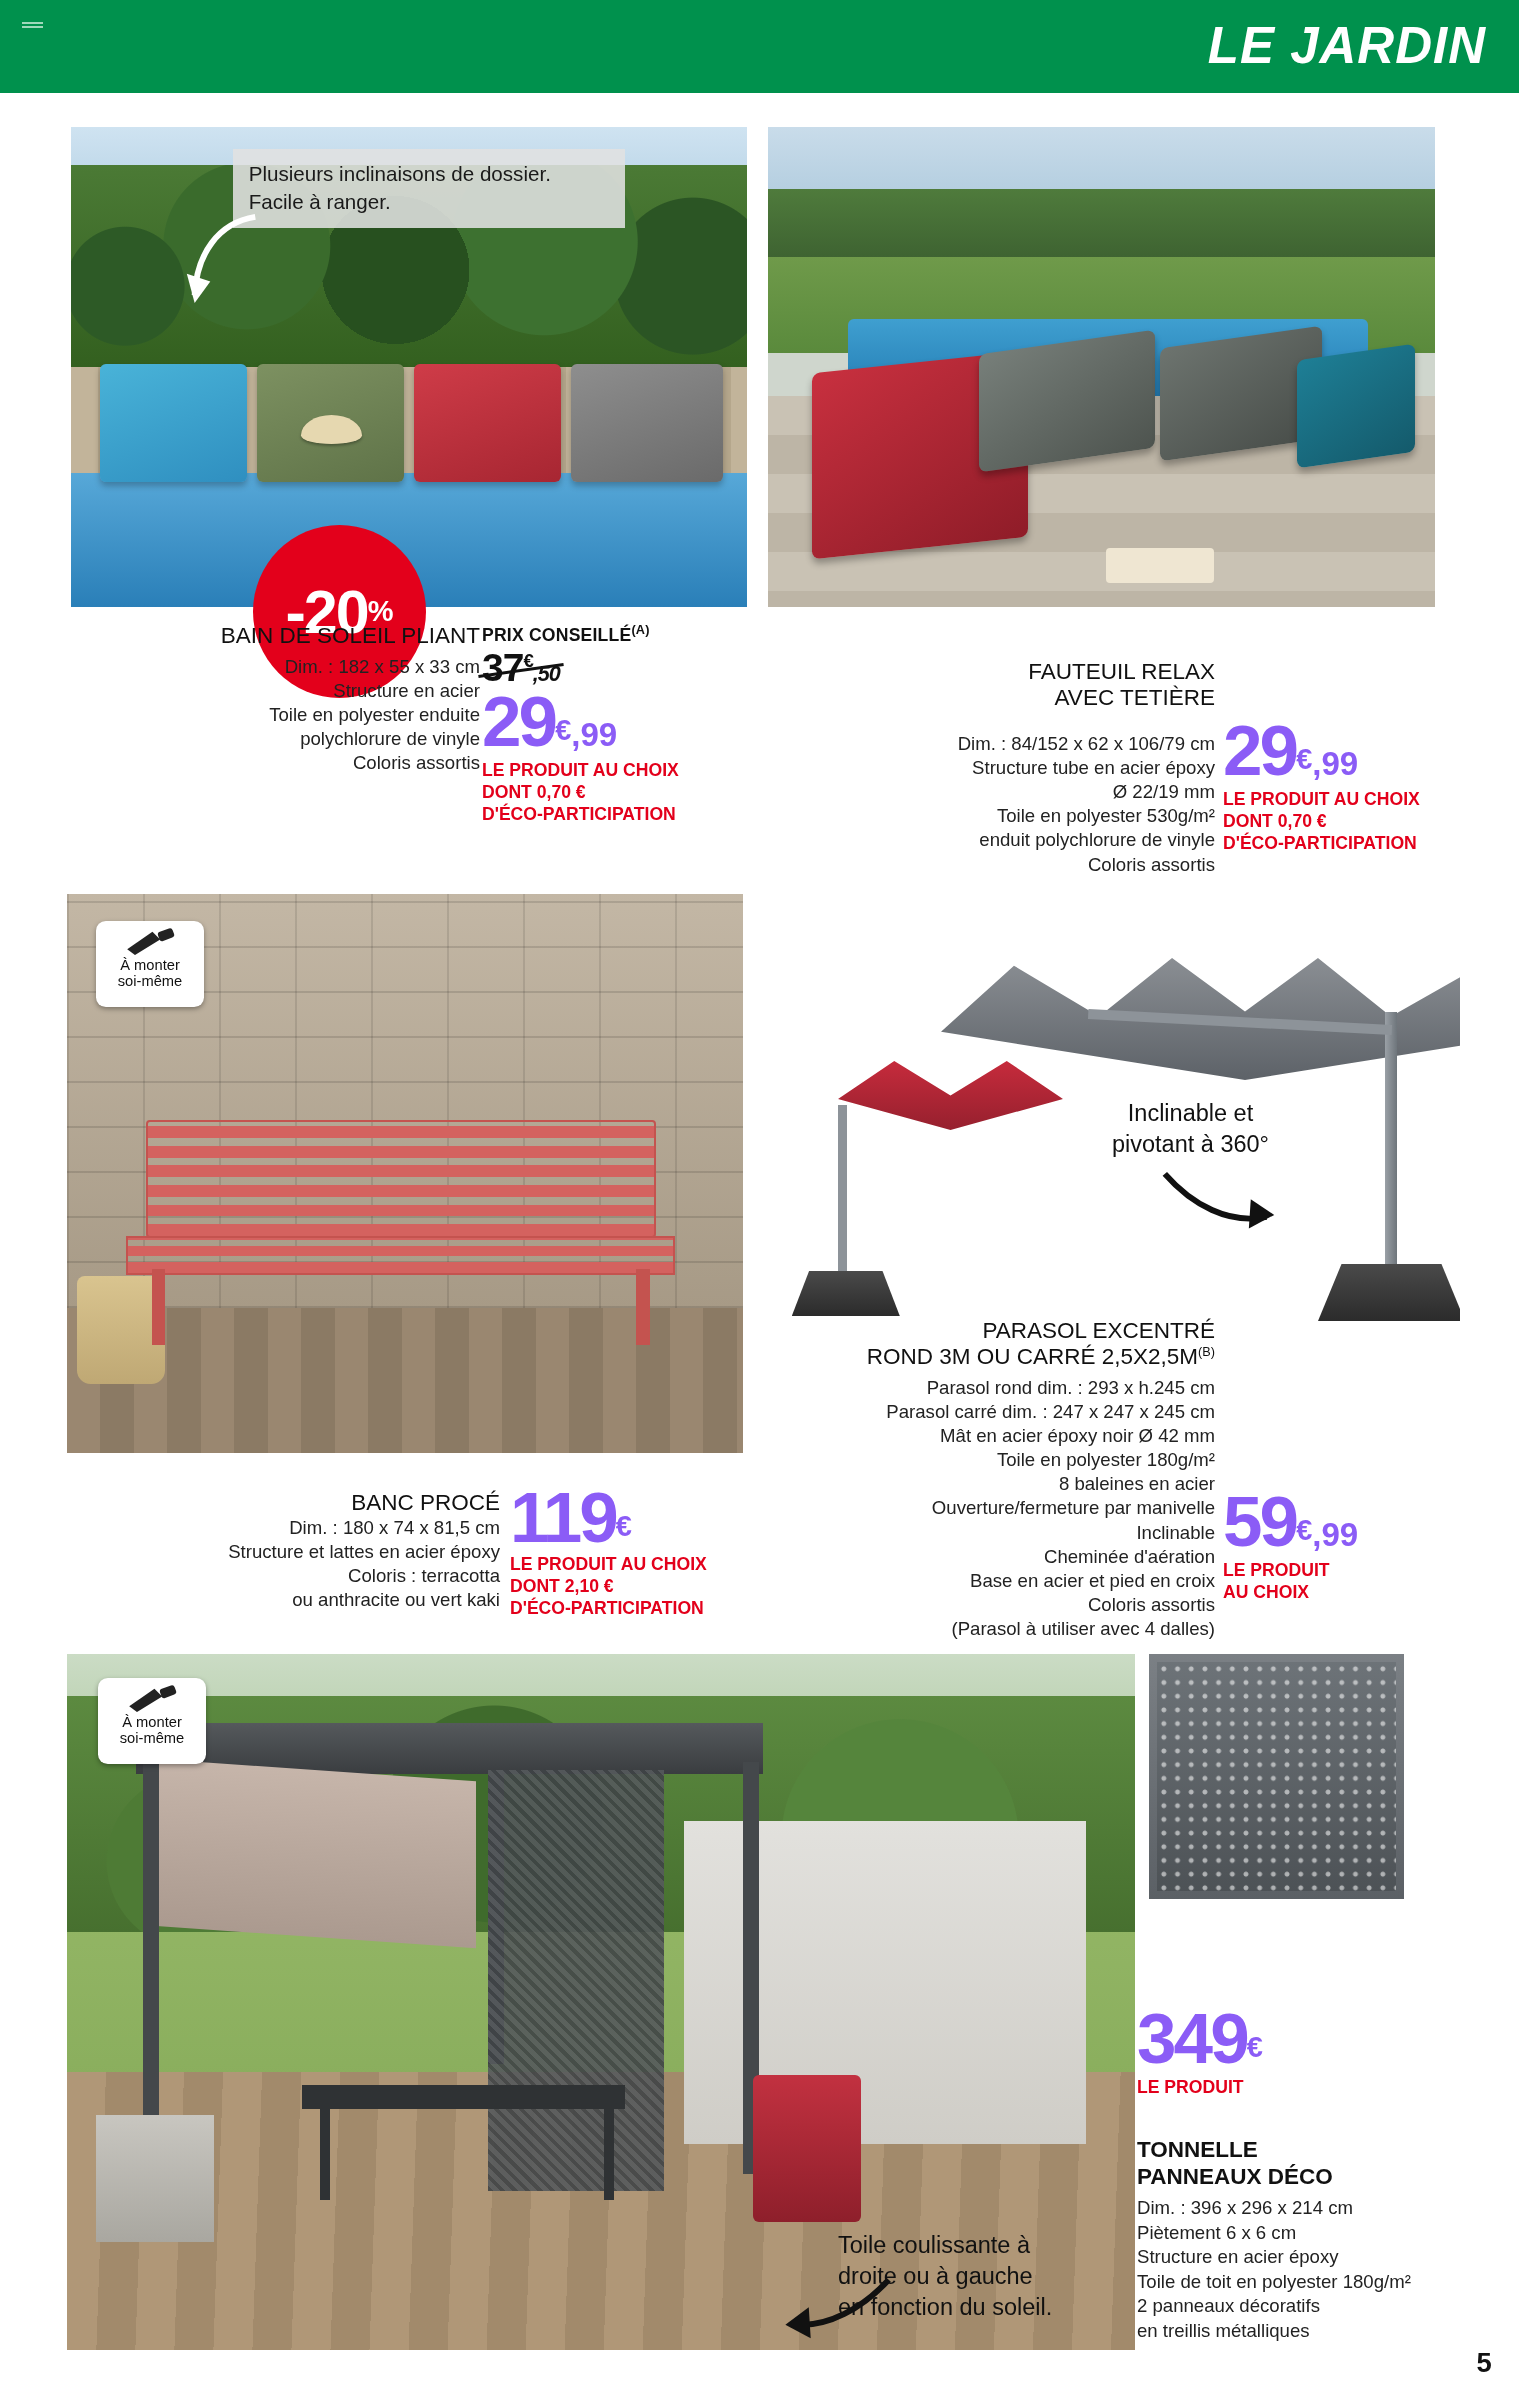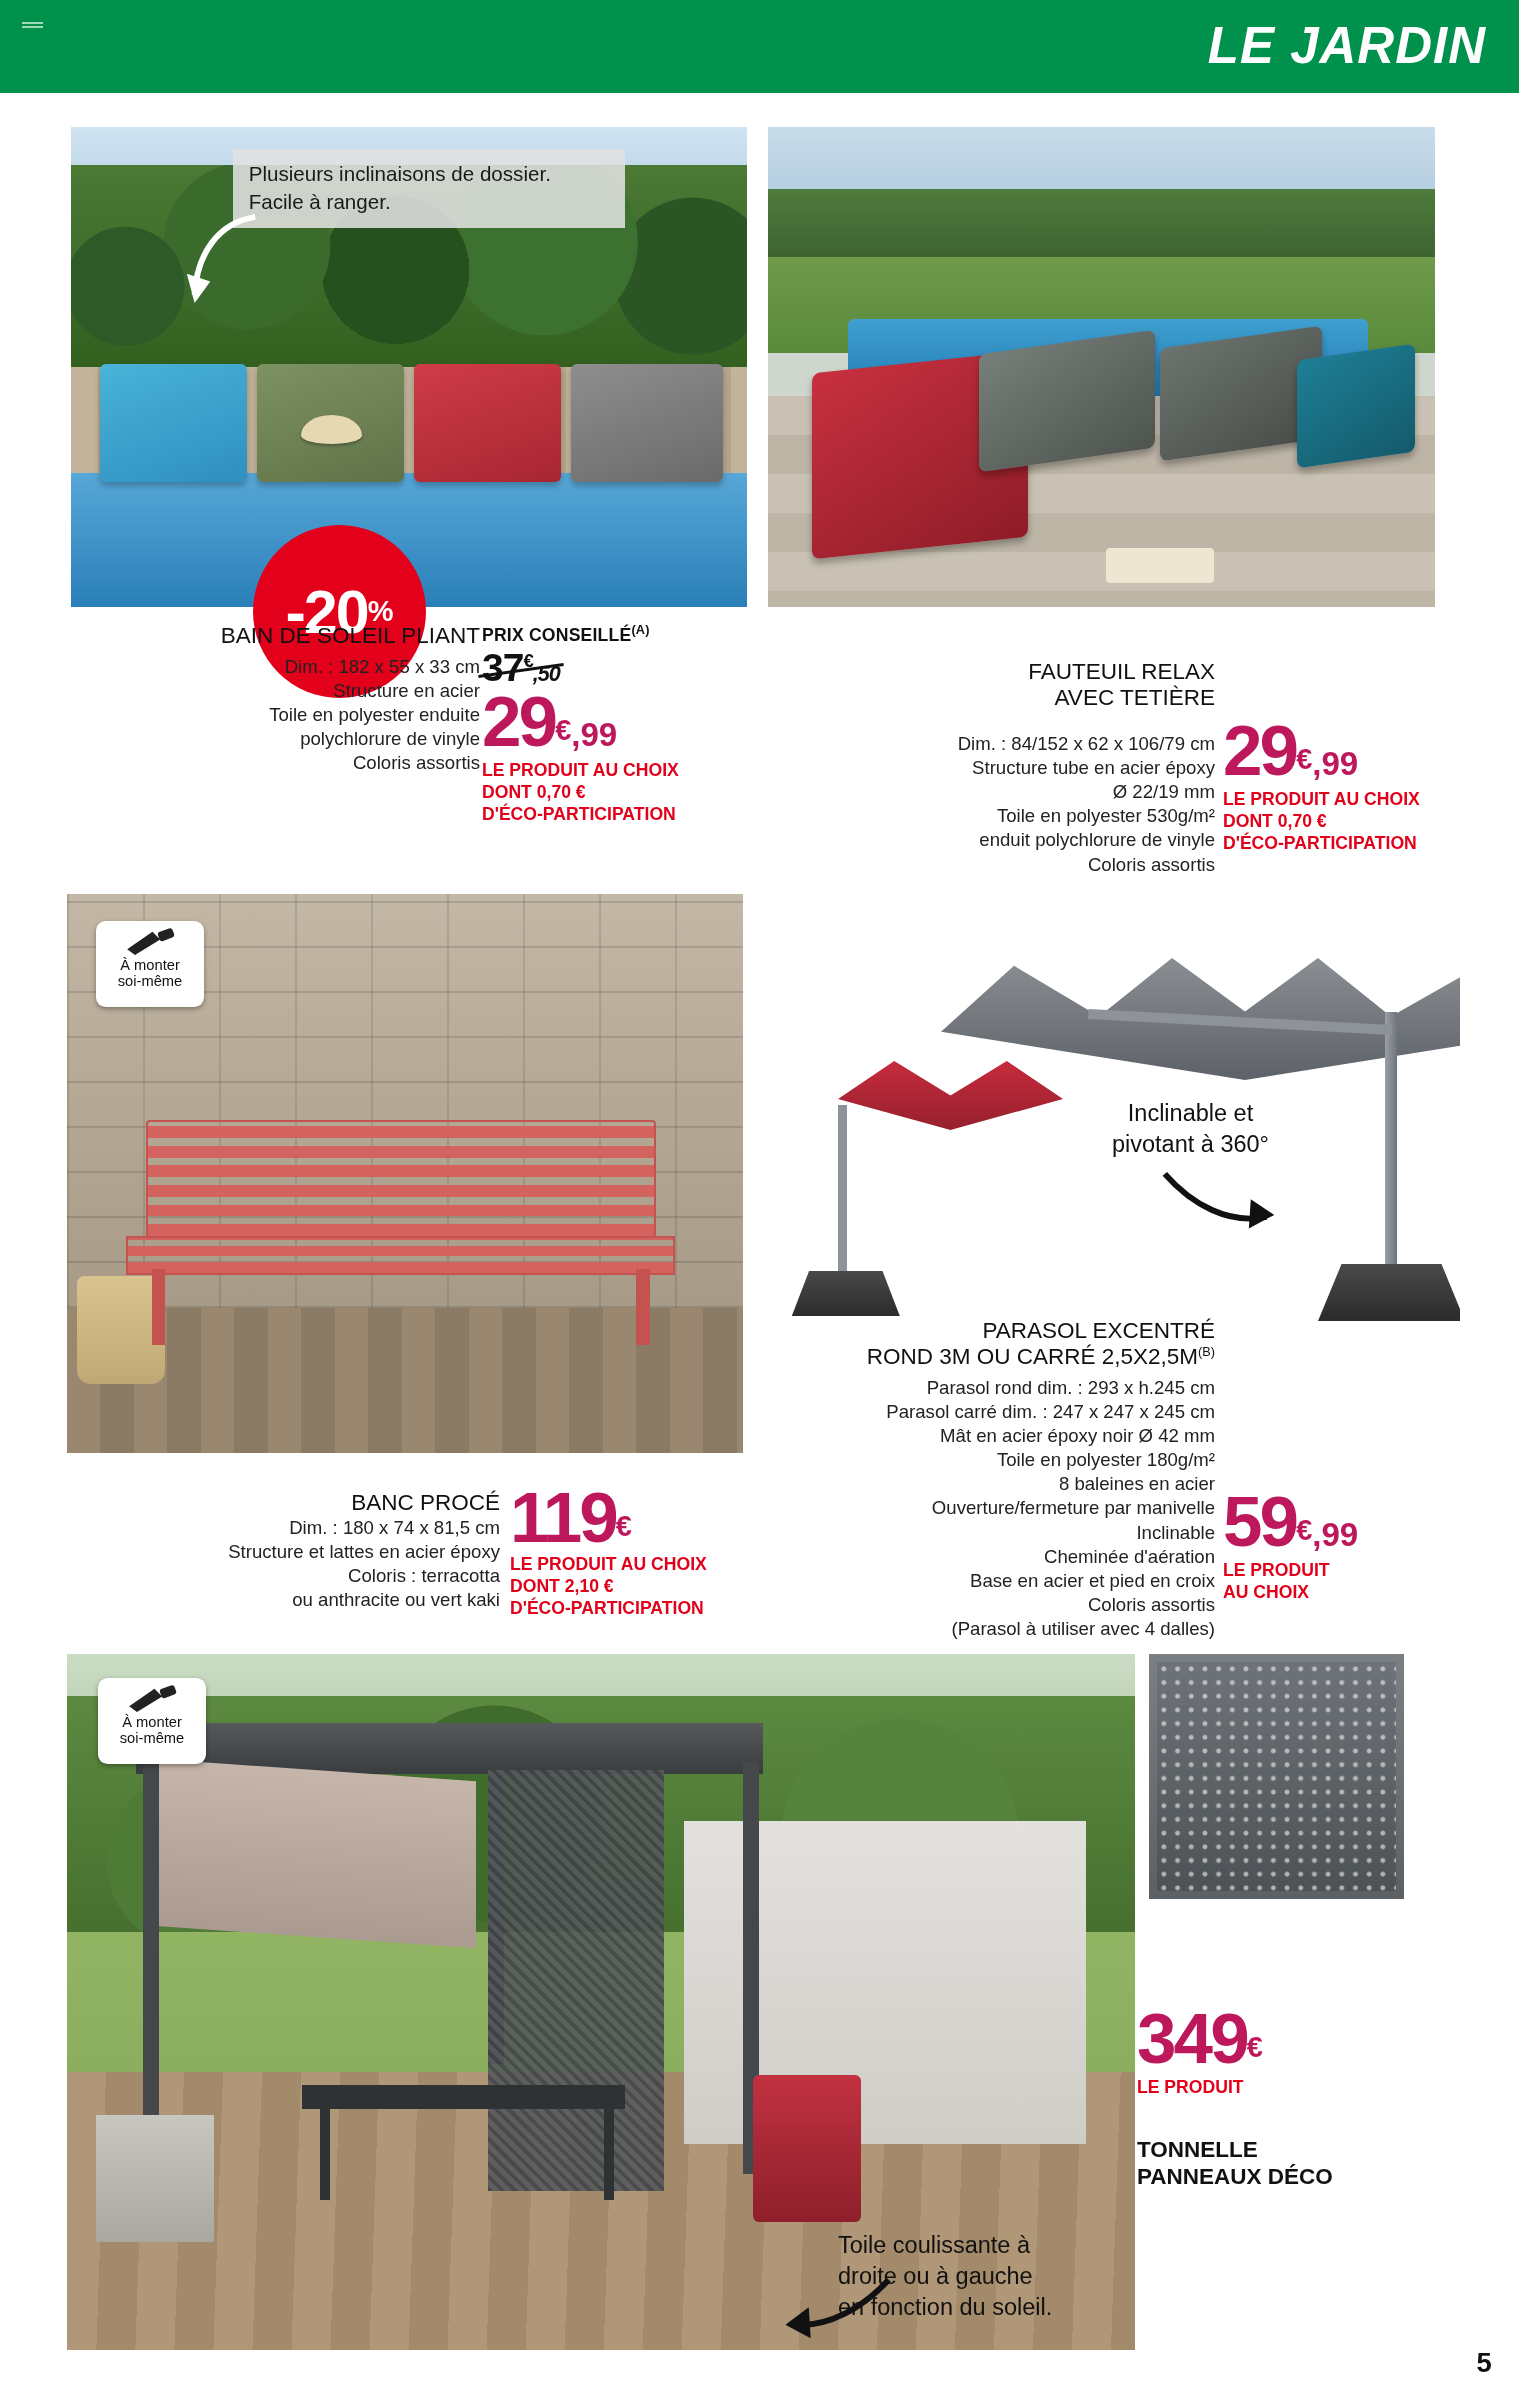--- a/index.html
+++ b/index.html
@@ -103,21 +103,21 @@
     position:absolute; left:253px; top:525px; width:173px; height:173px;
     background:#e3001b; border-radius:50%;
     color:#fff; display:flex; align-items:center; justify-content:center;
   }
   .discount-badge .val { font-size:61px; font-weight:bold; letter-spacing:-2px; }
   .discount-badge .pct { font-size:29px; font-weight:bold; vertical-align:super; }
 
   
   .prod-title { font-size:22.5px; font-weight:normal; line-height:1.15; color:#111; }
   .prod-desc  { font-size:18.6px; line-height:1.3; color:#222; }
-  .price-red  { color:#be185d; font-weight:bold; }
+  .price-red  { color:#8b5cf6; font-weight:bold; }
   .price-big  { font-size:71px; line-height:.85; letter-spacing:-2.9px; }
   .price-euro { font-size:29px; vertical-align:super; font-weight:bold; }
   .price-cent { font-size:33px; font-weight:bold; }
   .price-note { color:#e3001b; font-size:17.6px; font-weight:bold; line-height:1.25; }
   .ref-price-label { font-size:17.6px; font-weight:bold; color:#111; letter-spacing:0.2px; }
   .ref-price { font-size:39px; font-weight:bold; color:#111; letter-spacing:-1px; }
   .ref-price .e { font-size:18.6px; vertical-align:super; }
   .ref-price .c { font-size:21.6px;font-style:italic; }
   .strike { position:relative; display:inline-block; }
   .strike:after {
@@ -503,18 +503,26 @@
       <span class="price-big">349</span><span class="price-euro">€</span>
     </div>
     <div class="price-note" style="margin-top:7.8px">
       <div>LE PRODUIT</div>
     </div>
   </div>
 
   <div id="block-tonnelle">
     <div class="prod-title-left" style="white-space:pre-line">TONNELLE
 PANNEAUX DÉCO</div>
+    <div class="prod-desc-left" style="margin-top:5.9px">
+      <div>Dim. : 396 x 296 x 214 cm</div>
+      <div>Piètement 6 x 6 cm</div>
+      <div>Structure en acier époxy</div>
+      <div>Toile de toit en polyester 180g/m²</div>
+      <div>2 panneaux décoratifs</div>
+      <div>en treillis métalliques</div>
+    </div>
   </div>
 
   <div class="page-number">5</div>
 
 </div>
 
 
 </body></html>

